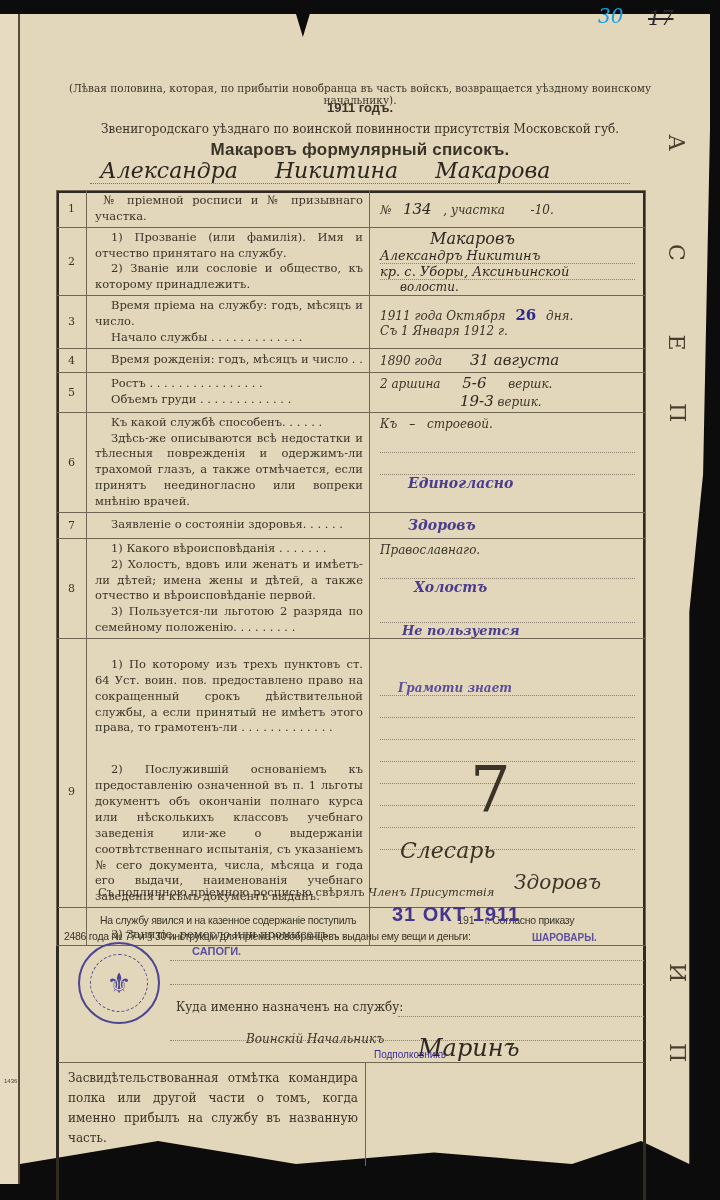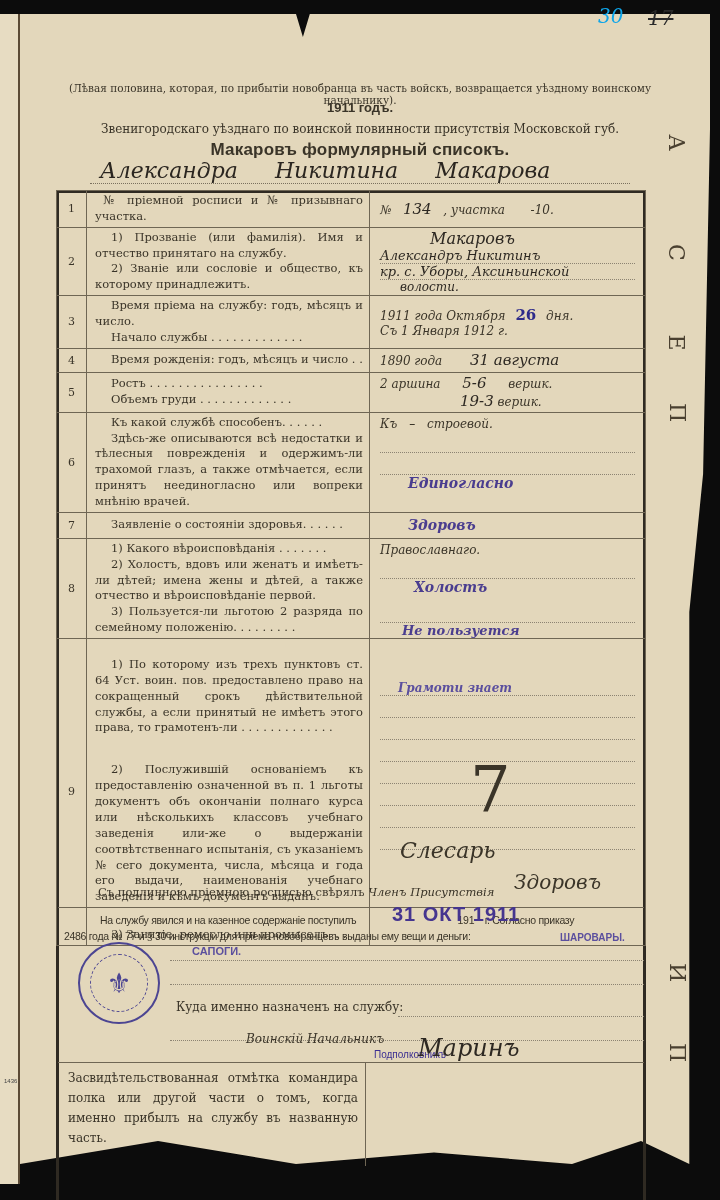--- a/index.html
+++ b/index.html
@@ -36,21 +36,21 @@
   .stamp-blue { color: #2e2b8a; }
   .line { border-bottom: 1px dotted #8c8372; height: 22px; display: flex; align-items: flex-end; padding-bottom: 1px; }
 
   .footer { position: absolute; left: 58px; width: 586px; font-size: 11.5px; }
   .f-sverka { top: 878px; padding-left: 40px; height: 30px; line-height: 28px; border-bottom: 1px solid #6f6654; }
   .f-sverka .it { font-style: italic; }
   .f-service { top: 912px; padding: 0 6px; line-height: 16px; font-size: 10.5px; font-family: "Liberation Sans", sans-serif; letter-spacing: -0.3px; }
   .f-dots { position: absolute; left: 290px; width: 350px; border-bottom: 1px dotted #8c8372; }
   .stamp-date { position: absolute; left: 392px; top: 903px; font-size: 20px; color: #45358f; font-weight: bold; font-family: "Liberation Sans", sans-serif; letter-spacing: 1px; }
   .s-boots { position: absolute; left: 192px; top: 945px; font-size: 11px; color: #5b4f9e; font-weight: bold; font-family: "Liberation Sans", sans-serif; }
-  .s-trousers { position: absolute; left: 560px; top: 932px; font-size: 10px; color: #5b4f9e; font-weight: bold; font-family: "Liberation Sans", sans-serif; }
+  .s-trousers { position: absolute; left: 532px; top: 932px; font-size: 10px; color: #5b4f9e; font-weight: bold; font-family: "Liberation Sans", sans-serif; }
   .seal { position: absolute; left: 78px; top: 942px; width: 82px; height: 82px; border-radius: 50%; border: 2px solid #4c4592; color: #4c4592; }
   .seal .inner { position: absolute; left: 10px; top: 10px; width: 58px; height: 58px; border-radius: 50%; border: 1px dashed #4c4592; display: flex; align-items: center; justify-content: center; font-size: 28px; }
   .f-assign { position: absolute; left: 176px; top: 1000px; font-size: 12px; }
   .f-chief { position: absolute; left: 246px; top: 1032px; font-size: 12px; font-style: italic; }
   .s-rank { position: absolute; left: 330px; top: 1049px; font-size: 10px; color: #3c2f92; font-weight: normal; font-family: "Liberation Sans", sans-serif; padding-left: 44px; }
   .sig-chief { position: absolute; left: 418px; top: 1034px; font-size: 24px; font-style: italic; color: #2d2822; }
   .f-bottom-line { position: absolute; left: 58px; top: 1062px; width: 586px; border-top: 1px solid #6f6654; }
   .f-divider { position: absolute; left: 365px; top: 1062px; height: 104px; border-left: 1px solid #6f6654; }
   .f-certified { position: absolute; left: 68px; top: 1068px; width: 290px; font-size: 12px; line-height: 20px; text-align: justify; }
 

